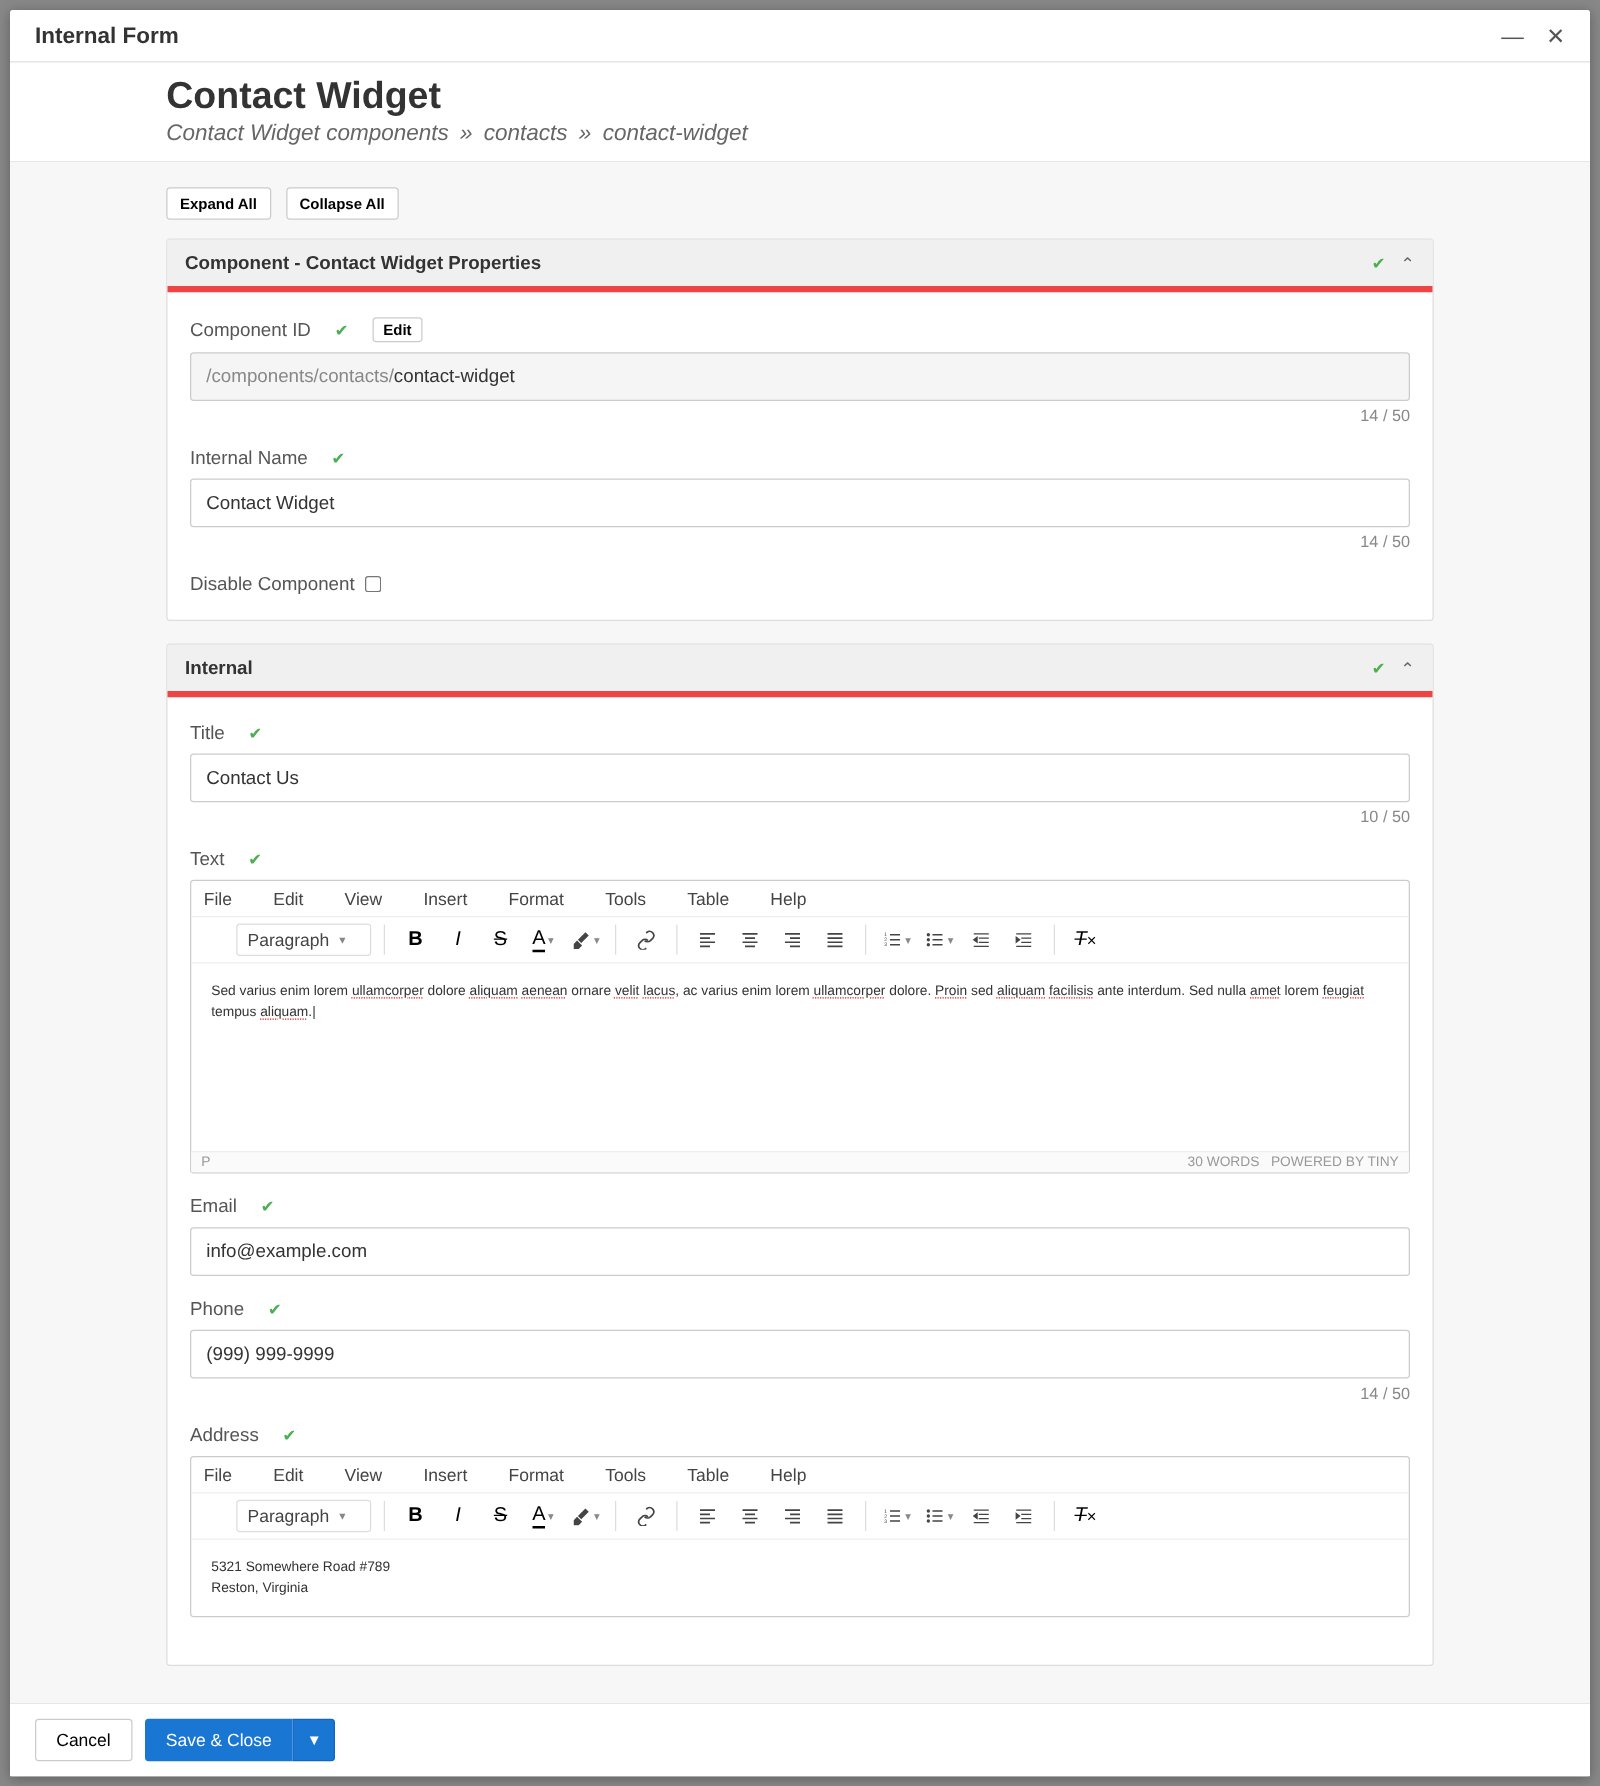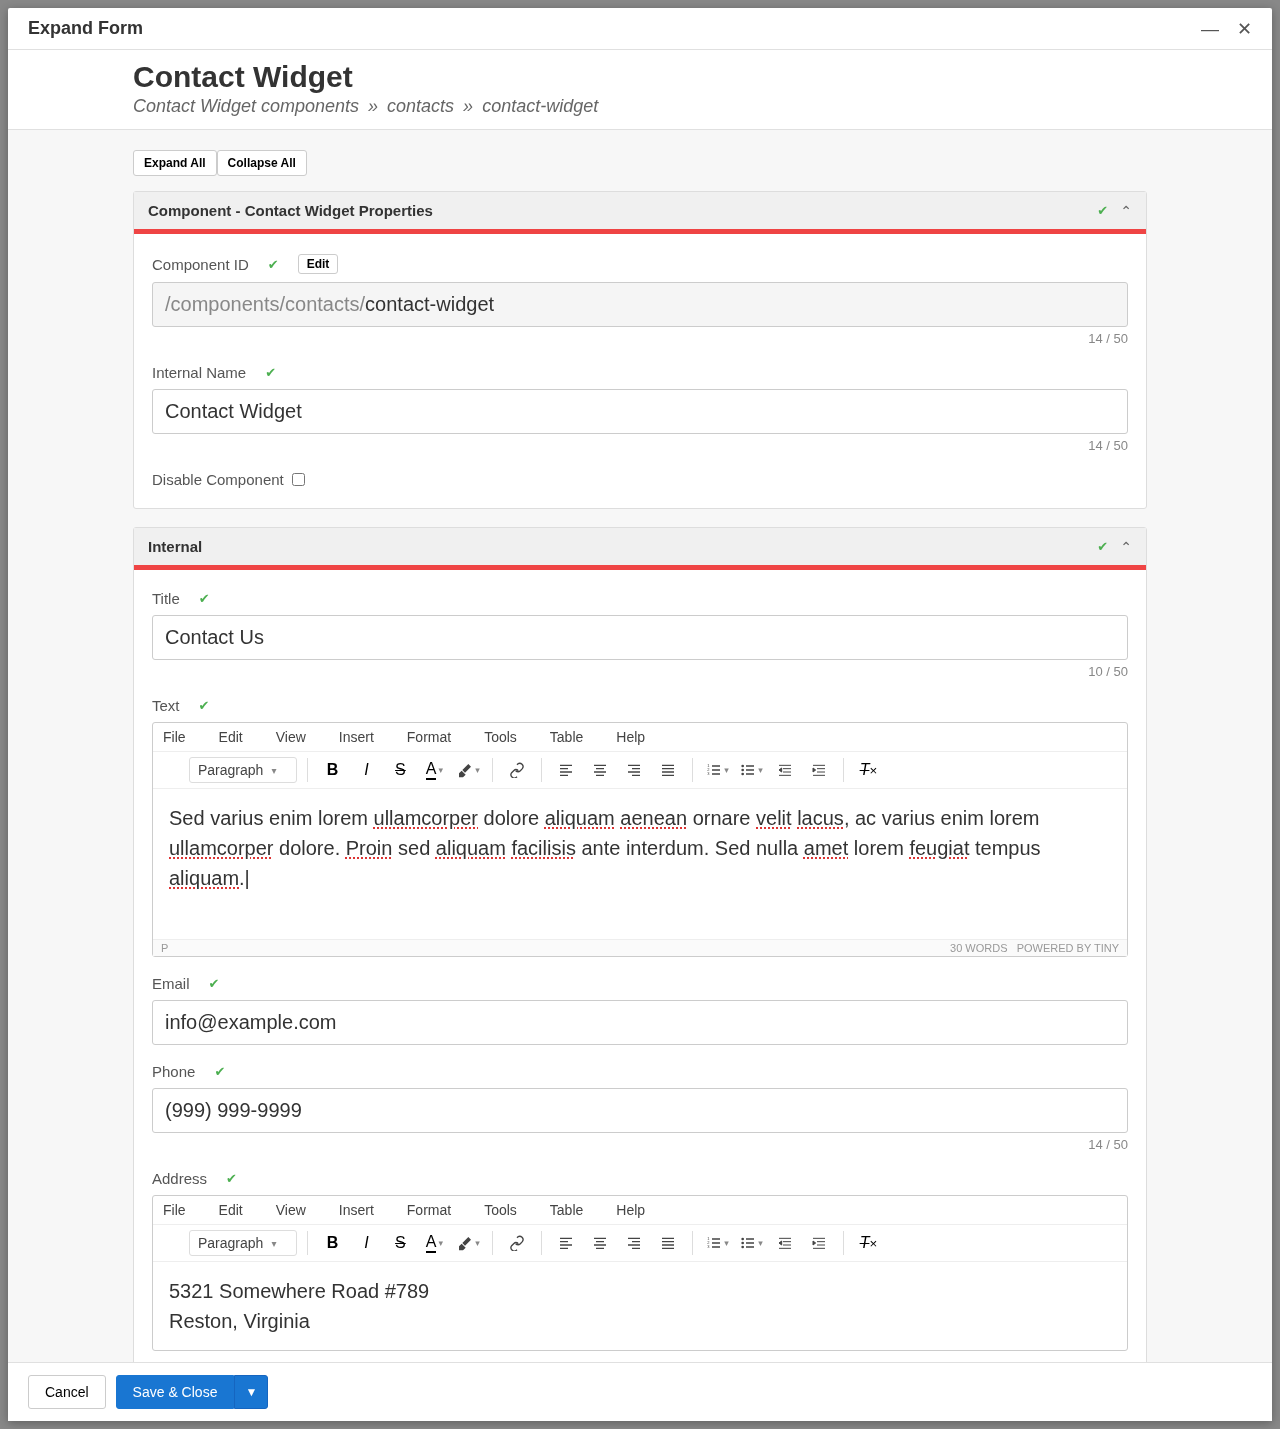--- a/index.html
+++ b/index.html
@@ -8,66 +8,66 @@
 .modal-header { display: flex; align-items: center; justify-content: space-between; padding: 10px 20px; border-bottom: 1px solid #e0e0e0; }
 .modal-title-text { font-size: 18px; font-weight: 600; color: #333; }
 .modal-controls { display: flex; gap: 18px; }
 .modal-controls span { cursor: pointer; color: #555; font-size: 18px; line-height: 1; }
 .page-header { padding: 10px 0 12px 125px; }
 .page-title { font-size: 30px; font-weight: 700; color: #333; margin-bottom: 2px; }
 .breadcrumb { font-size: 18px; color: #666; font-style: italic; }
 .breadcrumb .sep { margin: 0 4px; }
 .content-scroll { flex: 1; overflow-y: auto; border-top: 1px solid #e0e0e0; background: #f7f7f7; padding: 0 0 20px 0; }
 .content-inner { padding: 20px 125px 0 125px; }
-.expand-buttons { display: flex; gap: 0; margin-bottom: 15px; }
+.expand-buttons { display: flex; gap: 12px; margin-bottom: 15px; }
 .small-btn { border: 1px solid #ccc; background: #fff; padding: 5px 10px; font-size: 12px; font-weight: 600; border-radius: 3px; cursor: pointer; }
 .small-btn.inline { padding: 2px 8px; font-size: 12px; }
 .section { border: 1px solid #ddd; border-radius: 3px; margin-bottom: 18px; background: #fff; }
 .section-header { background: #f0f0f0; padding: 10px 14px; display: flex; justify-content: space-between; align-items: center; border-bottom: 5px solid #ef4444; }
 .section-header-title { font-size: 15px; font-weight: 600; color: #333; }
 .section-header-icons { display: flex; gap: 12px; color: #666; font-size: 14px; }
 .section-body { padding: 20px 18px; }
 .field-row { margin-bottom: 18px; }
 .field-label { font-size: 15px; color: #555; display: flex; align-items: center; gap: 19px; margin-bottom: 8px; }
 .check-icon { color: #4caf50; font-size: 13px; }
-.text-input { width: 100%; border: 1px solid #ccc; border-radius: 3px; padding: 10px 12px; font-size: 20px; color: #333; background: #fff; }
+.text-input { width: 100%; border: 1px solid #ccc; border-radius: 3px; padding: 10px 12px; font-size: 15px; color: #333; background: #fff; }
 .text-input.readonly { background: #f5f5f5; color: #666; }
 .text-input.readonly .prefix { color: #888; }
 .text-input.readonly .bold { color: #333; font-weight: 400; }
 .counter { text-align: right; font-size: 13px; color: #888; margin-top: 4px; }
 .checkbox-row { display: flex; align-items: center; gap: 8px; font-size: 15px; color: #555; }
 .rte { border: 1px solid #ccc; border-radius: 3px; }
 .rte-menubar { padding: 6px 10px; border-bottom: 1px solid #eee; display: flex; gap: 33px; font-size: 14px; color: #444; }
 .rte-toolbar { padding: 4px 8px; border-bottom: 1px solid #eee; display: flex; align-items: center; gap: 6px; flex-wrap: wrap; }
 .rte-select { border: 1px solid #ddd; border-radius: 3px; padding: 4px 20px 4px 8px; font-size: 14px; color: #444; background: #fff; position: relative; display: inline-flex; align-items: center; margin-left: 28px; }
 .rte-select::after { content: "▾"; font-size: 10px; color: #888; margin-left: 8px; }
 .rte-sep { width: 1px; height: 24px; background: #ddd; margin: 0 4px; }
 .rte-btn { width: 28px; height: 28px; display: inline-flex; align-items: center; justify-content: center; border-radius: 3px; cursor: pointer; position: relative; }
 .rte-btn.with-dropdown::after { content: "▾"; font-size: 9px; color: #888; margin-left: 2px; }
 .rte-btn svg { width: 16px; height: 16px; }
-.rte-body { padding: 14px 16px; min-height: 150px; font-size: 20px; color: #333; line-height: 1.5; }
+.rte-body { padding: 14px 16px; min-height: 150px; font-size: 11px; color: #333; line-height: 1.5; }
 .rte-body.short { min-height: 60px; }
 .rte-footer { display: flex; justify-content: space-between; padding: 2px 8px; font-size: 11px; color: #999; border-top: 1px solid #eee; background: #fafafa; }
 .spelldash { text-decoration: underline dotted #d33; text-underline-offset: 2px; }
 .modal-footer { border-top: 1px solid #e0e0e0; padding: 12px 20px; display: flex; gap: 10px; align-items: center; background: #fff; }
 .btn { padding: 8px 16px; border-radius: 3px; font-size: 14px; font-weight: 500; cursor: pointer; border: 1px solid #ccc; background: #fff; }
 .btn-primary { background: #1976d2; border-color: #1976d2; color: #ffffff; }
 .btn-split { display: flex; }
 .btn-split-main { border-radius: 3px 0 0 3px; }
 .btn-split-dd { background: #1976d2; border: 1px solid #1565c0; border-left: 1px solid #1565c0; color: #fff; padding: 8px 10px; border-radius: 0 3px 3px 0; font-size: 12px; }
 .cursor-caret::after { content: "|"; color: #333; animation: blink 1s infinite; }
 @keyframes blink { 50% { opacity: 0; } }
 </style>
 </head>
 <body>
 
 <div class="modal">
 
   <div class="modal-header">
-    <div class="modal-title-text">Expand Form</div>
+    <div class="modal-title-text">Internal Form</div>
     <div class="modal-controls">
       <span>—</span>
       <span>✕</span>
     </div>
   </div>
 
   <div class="page-header">
     <div class="page-title">Contact Widget</div>
     <div class="breadcrumb">
       <span>Contact Widget</span>

